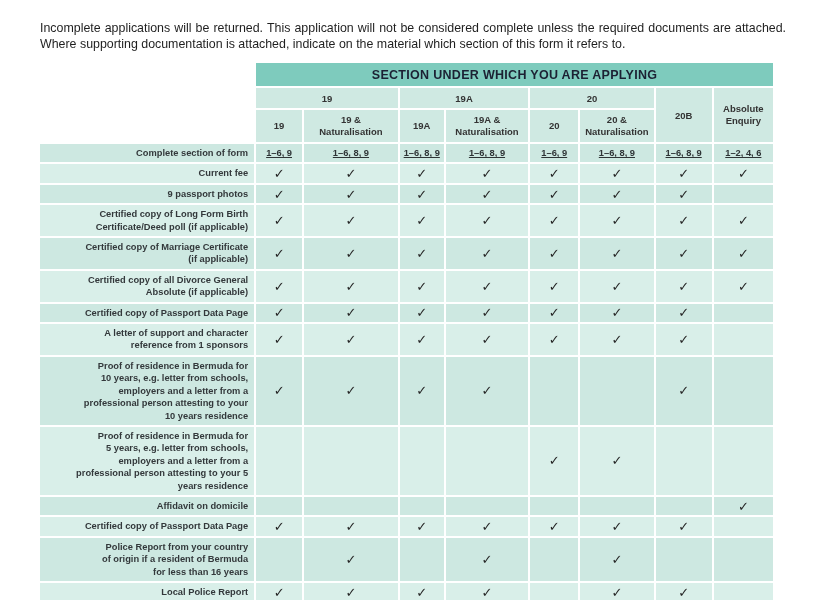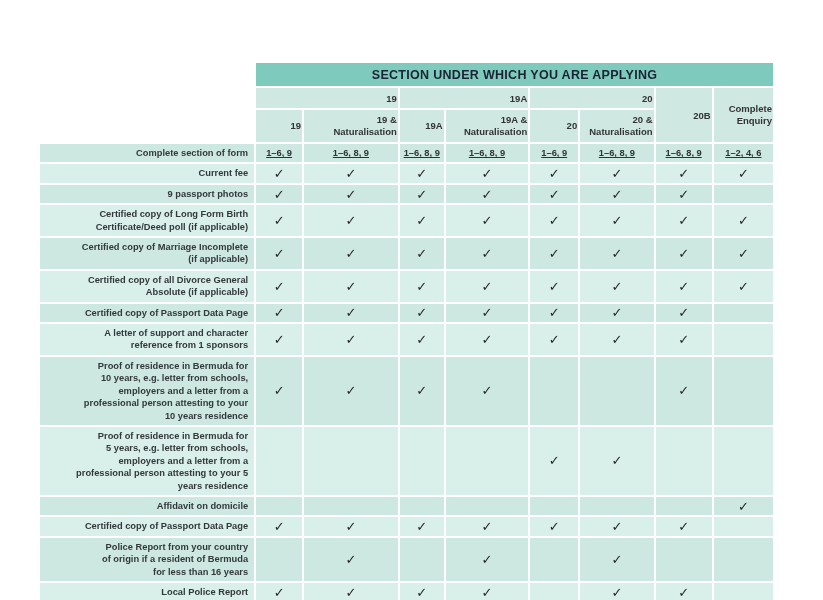--- a/index.html
+++ b/index.html
@@ -17,41 +17,42 @@
   }
   td,th{margin:0;vertical-align:middle;overflow:hidden;}
   .spacer{background:transparent;}
   .banner{
     background:var(--banner_bg);color:var(--banner_text);
     font-size:12.5px;font-weight:bold;text-align:center;letter-spacing:.3px;
     padding:4px 16px;height:15px;
   }
   .ghead{
     background:var(--head_bg);color:var(--head_text);
-    font-size:9.5px;font-weight:bold;text-align:right;padding:3px 1px;
+    font-size:9.5px;font-weight:bold;text-align:center;padding:3px 1px;
   }
   .group-row .ghead{height:14px;}
   .sub-row .ghead{height:26px;}
   .pre{white-space:pre-line;line-height:12px;}
   .rowlabel{
     background:inherit;font-size:9.3px;font-weight:bold;color:var(--label_text);
     text-align:right;padding:3px 6px 3px 2px;line-height:12.4px;white-space:pre-line;
   }
   .cell{background:inherit;text-align:center;padding:2px 1px;}
   .val{font-size:9.3px;font-weight:bold;color:var(--value_text);text-decoration:underline;}
   .check{font-size:13px;font-weight:bold;color:var(--check_color);line-height:13px;}
   tbody tr{background:var(--row_odd);margin-top:38px;}
   tbody tr:nth-child(even){background:var(--row_even);}
   tbody th,tbody td{background:inherit;}
 </style>
 </head>
 <body>
 
 <div class="page">
 
+  <p class="intro">Incomplete applications will be returned. This application will not be considered complete unless the required documents are attached. Where supporting documentation is attached, indicate on the material which section of this form it refers to.</p>
 
   <div class="tbl-wrap">
     <table>
       <colgroup>
         <col style="width:210px">
         <col style="width:45px">
         <col style="width:92px">
         <col style="width:43px">
         <col style="width:81px">
         <col style="width:47px">
@@ -63,21 +64,21 @@
         <tr>
           <td class="spacer"></td>
           <th class="banner" colspan="8">SECTION UNDER WHICH YOU ARE APPLYING</th>
         </tr>
         <tr class="group-row">
           <td class="spacer"></td>
           <th class="ghead" colspan="2">19</th>
           <th class="ghead" colspan="2">19A</th>
           <th class="ghead" colspan="2">20</th>
           <th class="ghead" rowspan="2">20B</th>
-          <th class="ghead pre" rowspan="2">Complete
+          <th class="ghead pre" rowspan="2">Absolute
 Enquiry</th>
         </tr>
         <tr class="sub-row">
           <td class="spacer"></td>
           <th class="ghead pre">19</th>
           <th class="ghead pre">19 &amp;
 Naturalisation</th>
           <th class="ghead pre">19A</th>
           <th class="ghead pre">19A &amp;
 Naturalisation</th>
@@ -126,21 +127,21 @@
             <td class="cell check">✓</td>
             <td class="cell check">✓</td>
             <td class="cell check">✓</td>
             <td class="cell check">✓</td>
             <td class="cell check">✓</td>
             <td class="cell check">✓</td>
             <td class="cell check">✓</td>
             <td class="cell check">✓</td>
           </tr>
           <tr>
-            <th class="rowlabel">Certified copy of Marriage Incomplete
+            <th class="rowlabel">Certified copy of Marriage Certificate
 (if applicable)</th>
             <td class="cell check">✓</td>
             <td class="cell check">✓</td>
             <td class="cell check">✓</td>
             <td class="cell check">✓</td>
             <td class="cell check">✓</td>
             <td class="cell check">✓</td>
             <td class="cell check">✓</td>
             <td class="cell check">✓</td>
           </tr>

